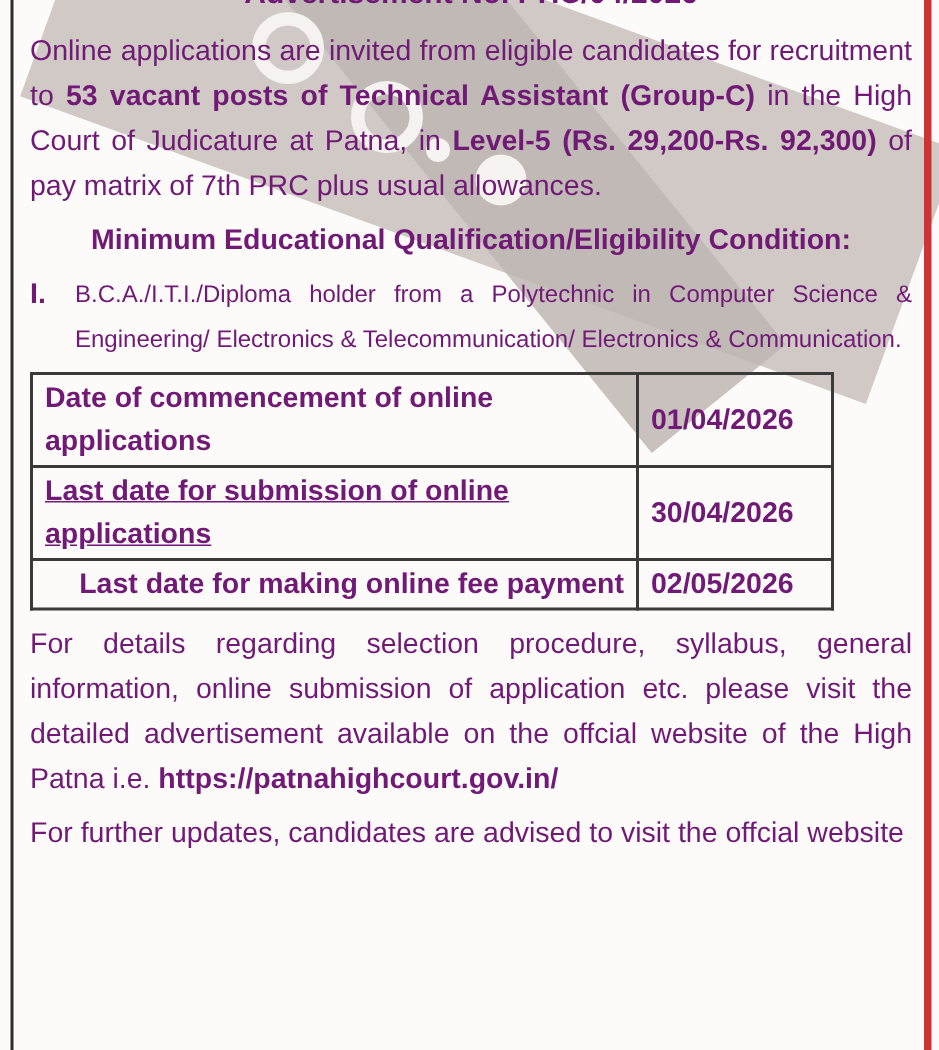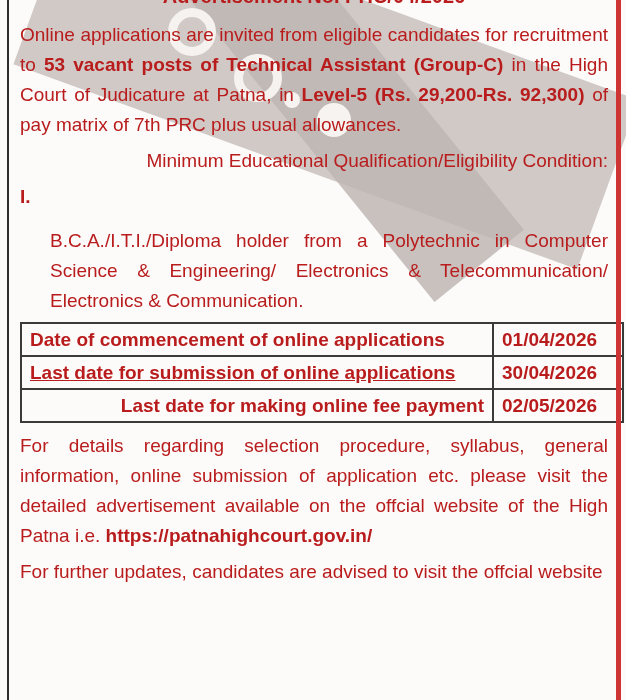--- a/index.html
+++ b/index.html
@@ -20,34 +20,34 @@
   .wm-ring.r1{left:168px;top:8px;}
   .wm-ring.r2{left:234px;top:54px;}
   .wm-dot{position:absolute;border-radius:50%;background:#f6f3f1;}
   .wm-dot.d1{left:317px;top:103px;width:34px;height:34px;}
   .wm-dot.d2{left:284px;top:92px;width:16px;height:16px;}
   
   .content{position:absolute;left:20px;top:0;width:588px;z-index:2;}
   .title{font-weight:bold;font-size:20px;line-height:28px;height:28px;
     margin-top:-18px;margin-bottom:10px;text-align:center;white-space:nowrap;}
   p.para{margin:0 0 6px 0;font-size:19px;line-height:30px;text-align:justify;}
-  p.heading{font-weight:normal;text-align:right;}
+  p.heading{font-weight:bold;text-align:center;}
   .list-item{display:flex;margin:0 0 6px 0;}
   .numeral{font-weight:bold;flex:none;width:30px;font-size:19px;line-height:30px;}
-  .item-text{flex:1;font-size:19px;line-height:30px;text-align:justify;margin-top:44px;}
-  table.dates{border-collapse:collapse;width:604px;margin:4px 0 8px 0;}
+  .item-text{flex:1;font-size:16px;line-height:30px;text-align:justify;}
+  table.dates{border-collapse:collapse;width:536px;margin:4px 0 8px 0;}
   table.dates td{border:2px solid #3a3a3a;font-weight:bold;font-size:19px;
     line-height:29px;padding:1px 8px;}
   td.date-cell{width:112px;}
   b{font-weight:bold;}
 </style>
 </head>
 <body>
 
-<div id="screen" style="background: rgb(252, 251, 250); color: #b91c1c;">
+<div id="screen" style="background: rgb(252, 251, 250); color: #701a75;">
 
   <div class="wm">
     <div class="wm-band-light" style="background: rgb(205, 198, 195);"></div>
     <div class="wm-band-dark" style="background: rgb(190, 182, 179);"></div>
     <div class="wm-ring r1"></div>
     <div class="wm-ring r2"></div>
     <div class="wm-dot d1"></div>
     <div class="wm-dot d2"></div>
   </div>
 

